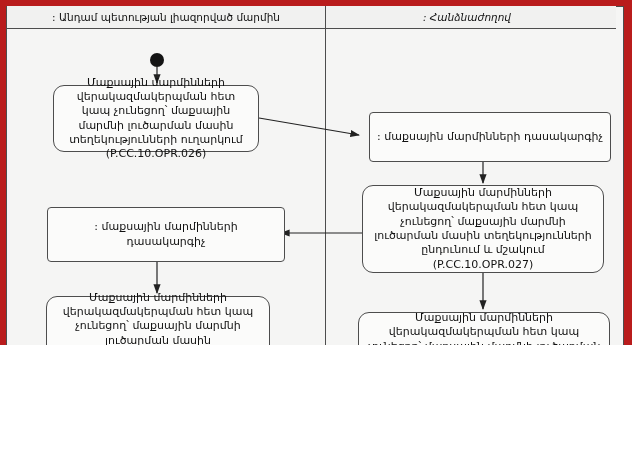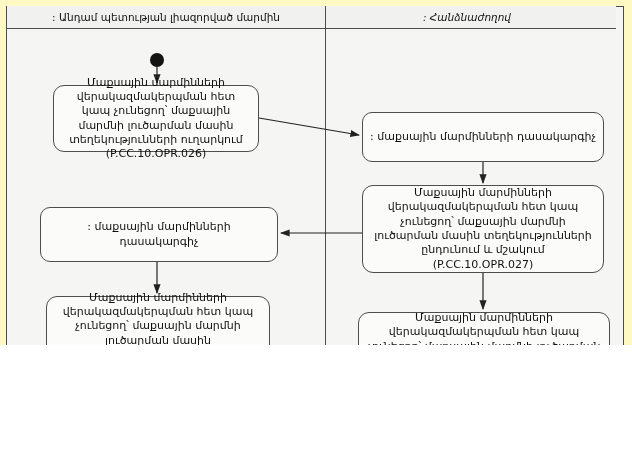--- a/index.html
+++ b/index.html
@@ -5,21 +5,21 @@
   html, body {
     margin: 0;
     padding: 0;
     background: #ffffff;
     font-family: "DejaVu Sans", sans-serif;
   }
   .stage {
     position: relative;
     width: 632px;
     height: 345px;
-    background: #fef9c3;
+    background: #b91c1c;
     overflow: hidden;
   }
   .frame {
     position: absolute;
     left: 6px; top: 6px;
     width: 618px; height: 460px;
     border: 1px solid #4d4d4d;
     background: #f5f5f4;
     box-sizing: border-box;
   }
@@ -54,21 +54,21 @@
     font-size: 11px;
     line-height: 1.3;
     text-align: center;
     display: flex;
     flex-direction: column;
     align-items: center;
     justify-content: center;
     padding: 3px 7px;
   }
   .node.activity { border-radius: 11px; }
-  .node.object   { border-radius: 10px; }
+  .node.object   { border-radius: 4px; margin-left: 7px; }
 
   .svg-overlay {
     position: absolute;
     left: 0; top: 0;
     width: 632px; height: 475px;
     pointer-events: none;
   }
 </style>
 </head>
 <body>

